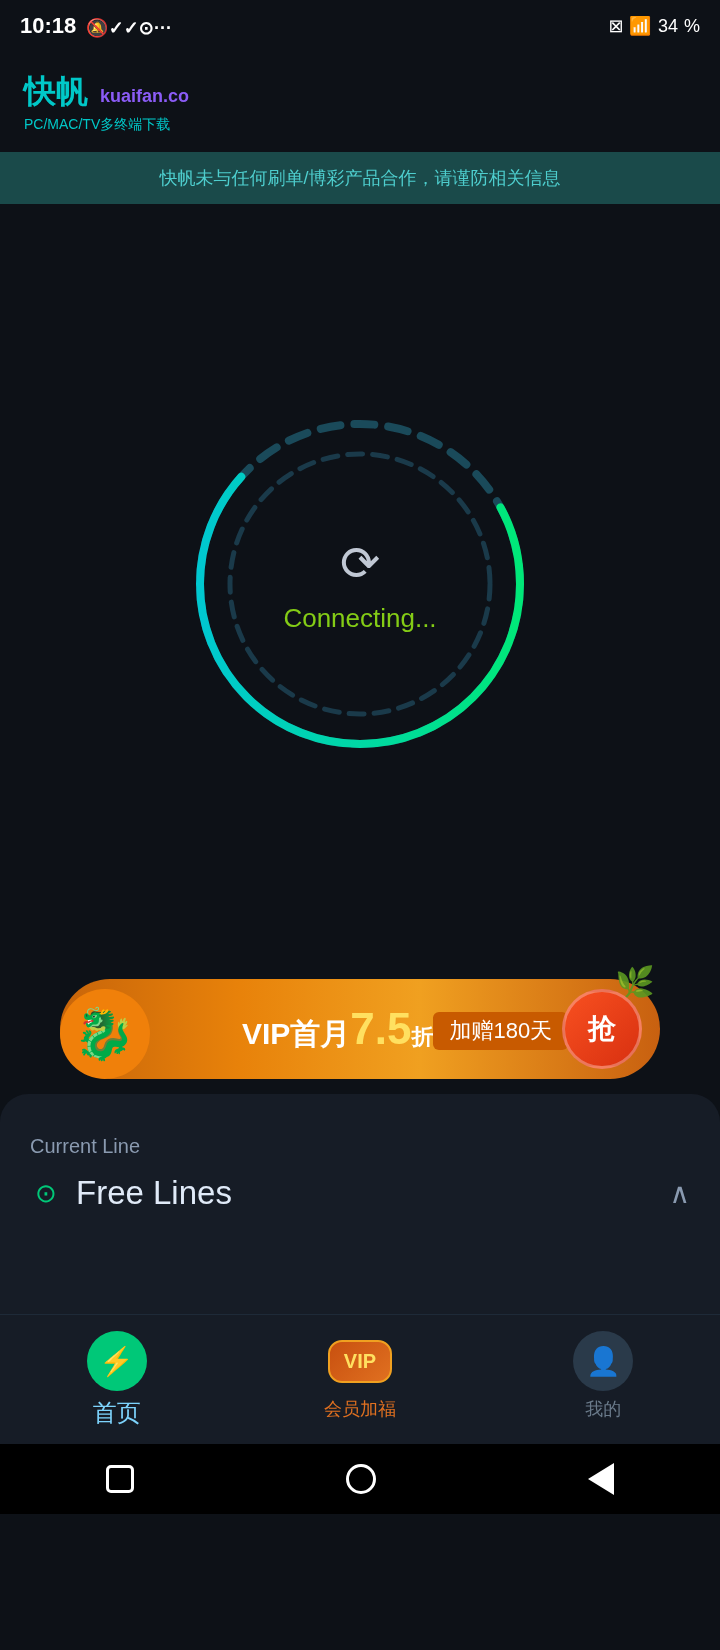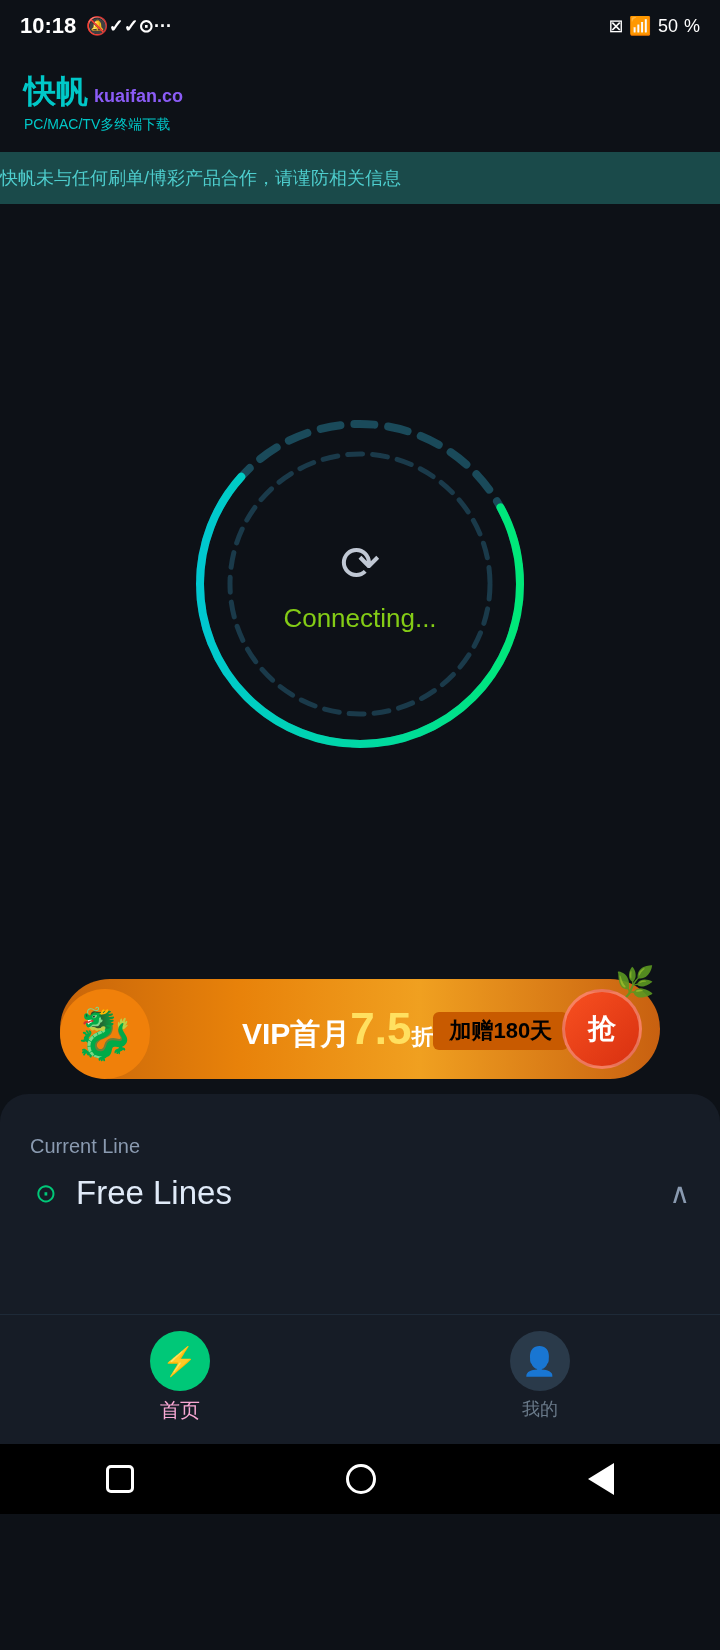--- a/index.html
+++ b/index.html
@@ -19,21 +19,21 @@
       width: 100%;
       height: 52px;
       background: #0d1117;
       display: flex;
       align-items: center;
       justify-content: space-between;
       padding: 0 20px;
     }
     .status-left {
       display: flex;
-      align-items: center;
+      align-items: flex-end;
       gap: 6px;
       color: #fff;
       font-size: 22px;
       font-weight: 600;
     }
     .status-icons {
       display: flex;
       align-items: center;
       gap: 6px;
       color: #fff;
@@ -50,21 +50,21 @@
       justify-content: space-between;
       padding: 0 24px;
     }
     .logo-area {
       display: flex;
       flex-direction: column;
     }
     .logo-top {
       display: flex;
       align-items: baseline;
-      gap: 6px;
+      gap: 12px;
     }
     .logo-chinese {
       font-size: 32px;
       font-weight: 900;
       color: #00c8c8;
     }
     .logo-dot-co {
       font-size: 18px;
       color: #8b5cf6;
       font-weight: 600;
@@ -103,21 +103,21 @@
       text-align: center;
     }
 
     
     .banner {
       width: 100%;
       height: 52px;
       background: #1a4a4a;
       display: flex;
       align-items: center;
-      justify-content: flex-start;
+      justify-content: center;
     }
     .banner-text {
       color: #4ecece;
       font-size: 18px;
       text-align: center;
     }
 
     
     .main-content {
       width: 100%;
@@ -231,23 +231,23 @@
     .vip-title .small-text {
       font-size: 22px;
     }
     .vip-sub {
       background: #c85a00;
       border-radius: 6px;
       padding: 4px 16px;
       margin-top: 4px;
     }
     .vip-sub-text {
-      color: #000000;
+      color: #ffffff;
       font-size: 22px;
-      font-weight: 700;
+      font-weight: 400;
     }
     .vip-grab-btn {
       position: absolute;
       right: 18px;
       width: 80px;
       height: 80px;
       background: linear-gradient(135deg, #f85020, #d83010);
       border-radius: 50%;
       display: flex;
       align-items: center;
@@ -360,22 +360,22 @@
       height: 60px;
       background: #2a3a4a;
       border-radius: 50%;
       display: flex;
       align-items: center;
       justify-content: center;
       font-size: 28px;
       color: #6a7a8a;
     }
     .nav-label-active {
-      color: #f9a8d4;
-      font-size: 20px;
+      color: #7dd3fc;
+      font-size: 24px;
     }
     .nav-label-vip {
       color: #e07020;
       font-size: 18px;
     }
     .nav-label {
       color: #6a7a8a;
       font-size: 18px;
     }
 
@@ -412,21 +412,21 @@
 <body>
 
 <div class="status-bar">
   <div class="status-left">
     <span>10:18</span>
     <span style="font-size:18px; margin-left:4px;">🔕✓✓⊙···</span>
   </div>
   <div class="status-icons">
     <span style="font-size:18px;">⊠</span>
     <span style="font-size:18px;">📶</span>
-    <span style="font-size:18px;">50</span>
+    <span style="font-size:18px;">34</span>
     <span style="font-size:18px;">%</span>
   </div>
 </div>
 
 <div class="header">
   <div class="logo-area">
     <div class="logo-top">
       <span class="logo-chinese">快帆</span>
       <span class="logo-dot-co">kuaifan.co</span>
     </div>
@@ -492,20 +492,26 @@
     <div class="chevron-up">∧</div>
   </div>
 </div>
 
 <div class="bottom-nav">
   <div class="nav-item">
     <div class="nav-icon-home">⚡</div>
     <span class="nav-label-active">首页</span>
   </div>
   <div class="nav-item">
+    <div class="nav-icon-vip">
+      <div class="nav-vip-badge">VIP</div>
+    </div>
+    <span class="nav-label-vip">会员加福</span>
+  </div>
+  <div class="nav-item">
     <div class="nav-icon-profile">👤</div>
     <span class="nav-label">我的</span>
   </div>
 </div>
 
 <div class="android-nav">
   <div class="android-square"></div>
   <div class="android-circle"></div>
   <div class="android-triangle"></div>
 </div>

